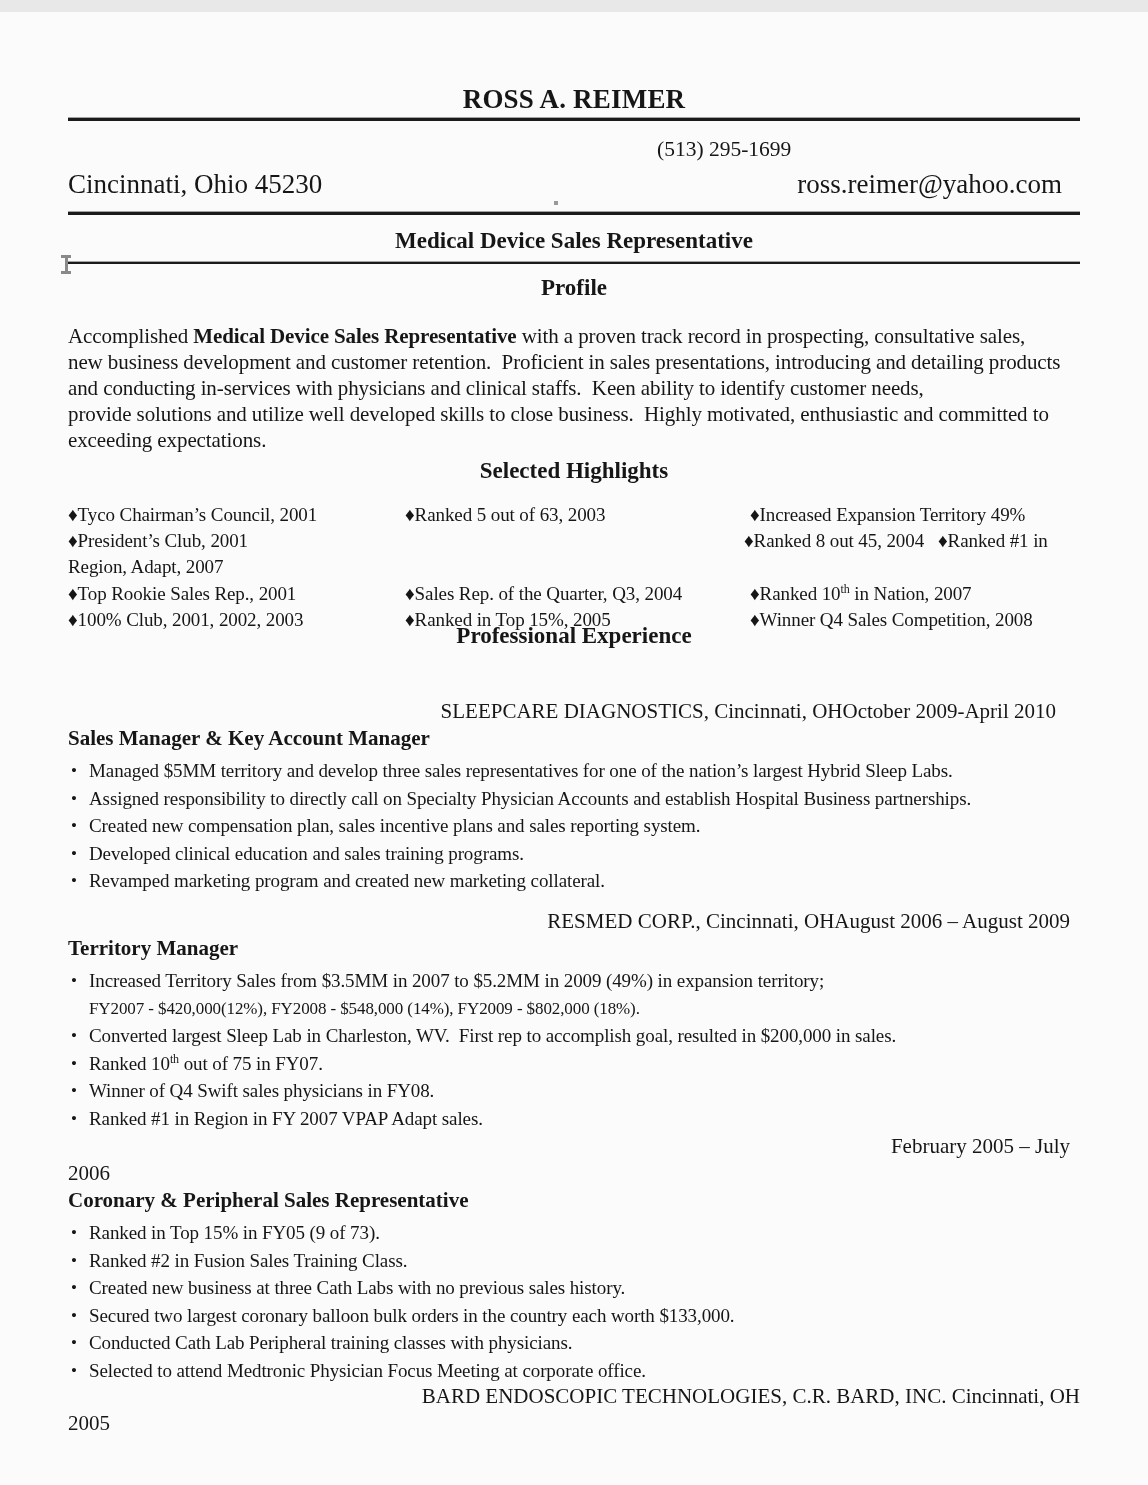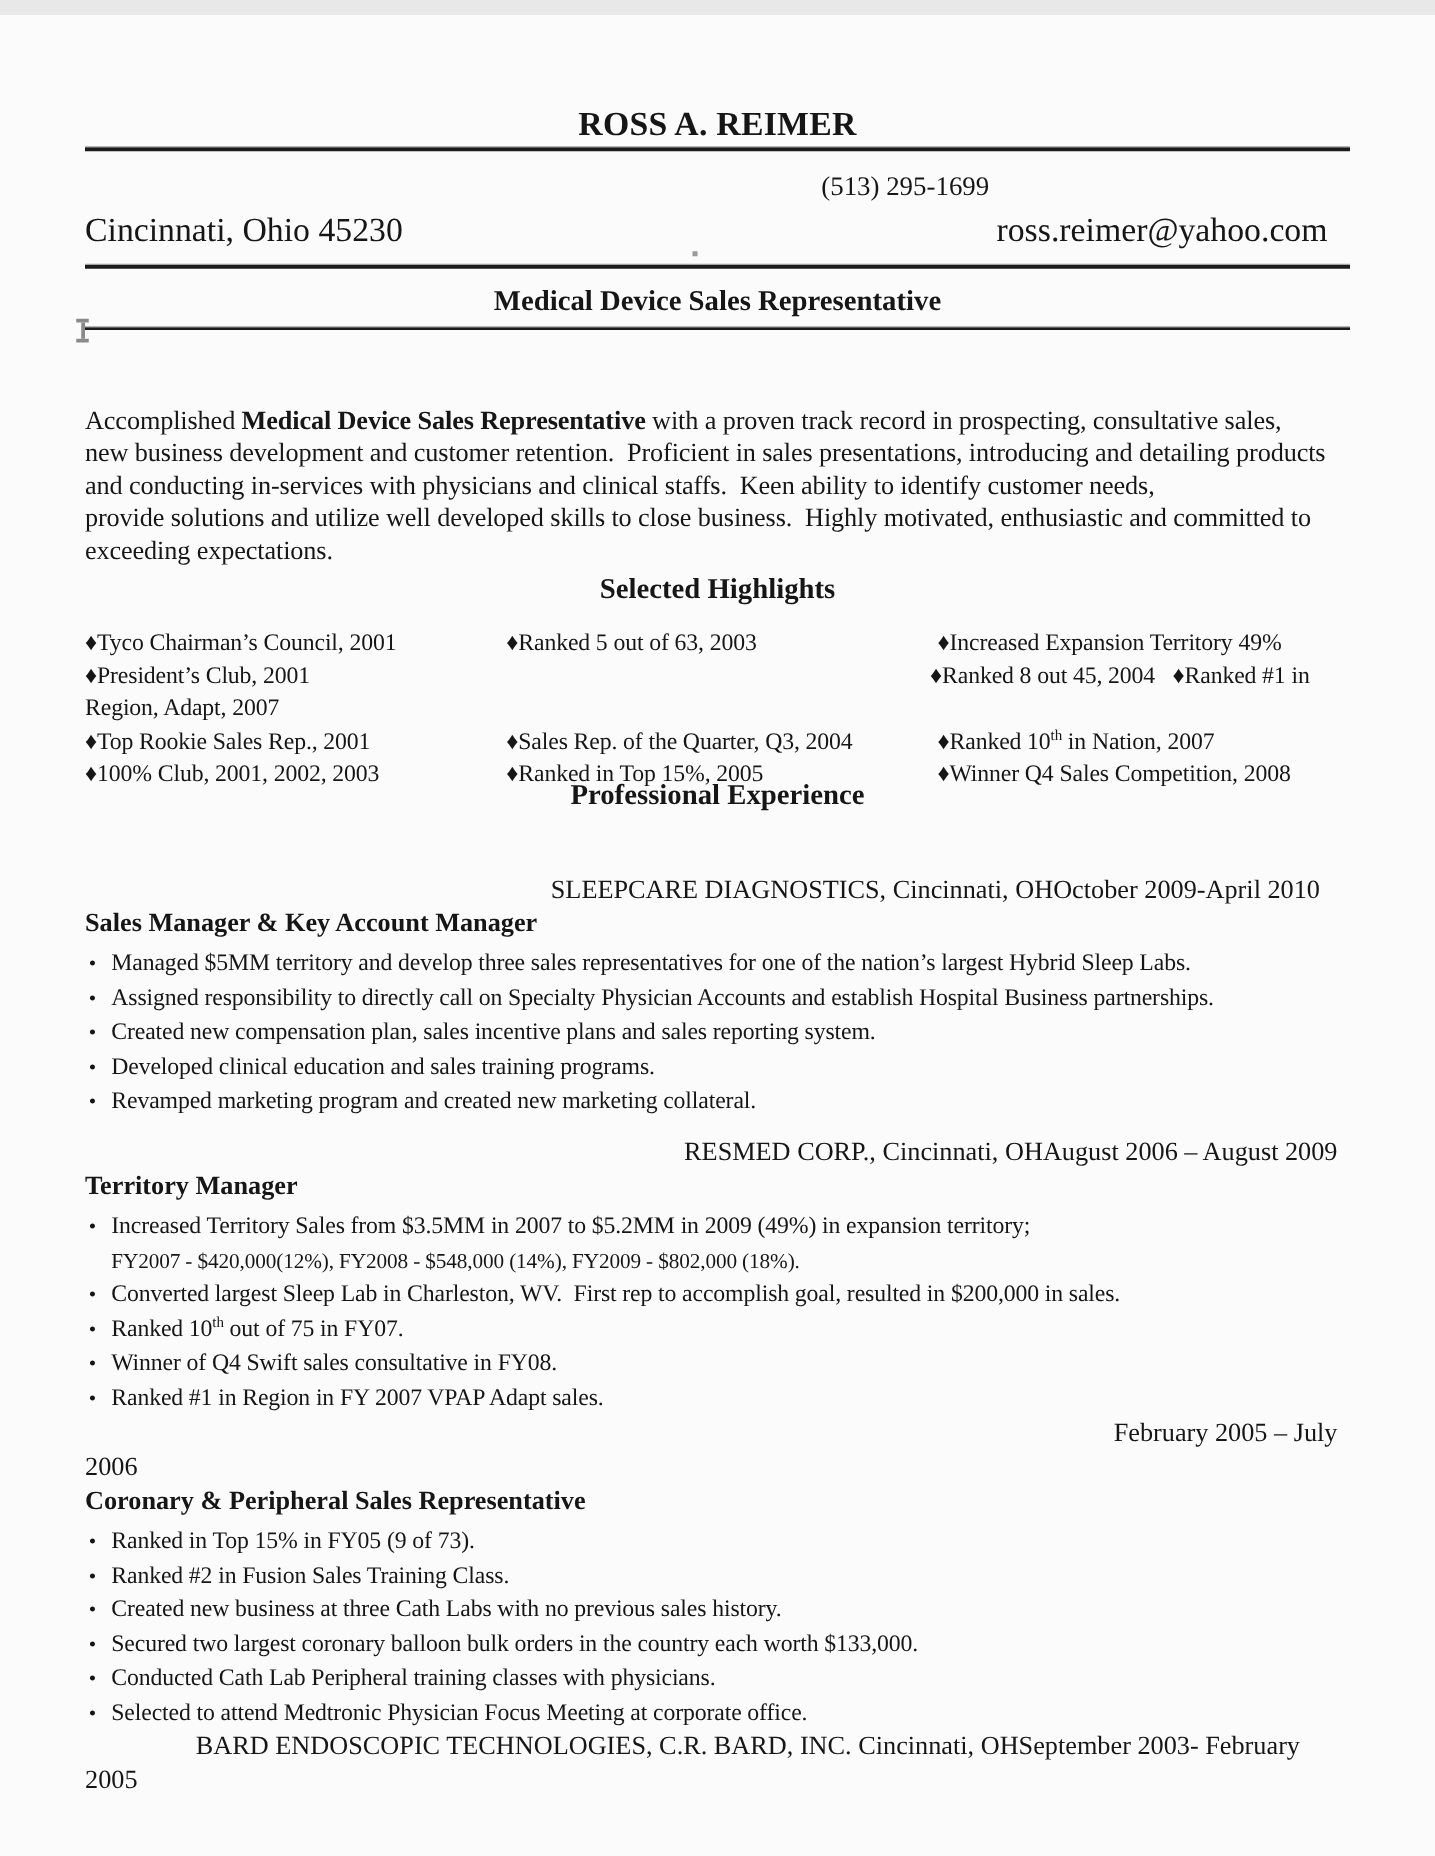--- a/index.html
+++ b/index.html
@@ -78,20 +78,21 @@
   <div class="abs rule rule-2"></div>
   <div class="abs center doc-title">Medical Device Sales Representative</div>
   <div class="abs rule rule-3"></div>
 
   <div class="abs ibeam">
     <div class="bar"></div>
     <div class="stem"></div>
     <div class="bar"></div>
   </div>
 
+  <div class="abs center section-heading profile-heading">Profile</div>
 
   <div class="abs profile-text">
     <div class="pline"><span>Accomplished </span><span class="b">Medical Device Sales Representative</span><span> with a proven track record in prospecting, consultative sales,</span></div>
     <div class="pline">new business development and customer retention.  Proficient in sales presentations, introducing and detailing products</div>
     <div class="pline">and conducting in-services with physicians and clinical staffs.  Keen ability to identify customer needs,</div>
     <div class="pline">provide solutions and utilize well developed skills to close business.  Highly motivated, enthusiastic and committed to</div>
     <div class="pline">exceeding expectations.</div>
   </div>
 
   <div class="abs center section-heading highlights-heading">Selected Highlights</div>
@@ -163,21 +164,21 @@
       <div class="bullet">
           <span class="bm">•</span>
           <span class="bt">Converted largest Sleep Lab in Charleston, WV.  First rep to accomplish goal, resulted in $200,000 in sales.</span>
         </div>
       <div class="bullet">
           <span class="bm">•</span>
           <span class="bt"><span>Ranked 10</span><sup>th</sup><span> out of 75 in FY07.</span></span>
         </div>
       <div class="bullet">
           <span class="bm">•</span>
-          <span class="bt">Winner of Q4 Swift sales consultative in FY08.</span>
+          <span class="bt">Winner of Q4 Swift sales physicians in FY08.</span>
         </div>
       <div class="bullet">
           <span class="bm">•</span>
           <span class="bt">Ranked #1 in Region in FY 2007 VPAP Adapt sales.</span>
         </div>
     </div>
   </div>
 
   <div class="abs job job-3">
     <div class="job-head">
@@ -209,18 +210,17 @@
       <div class="bullet">
           <span class="bm">•</span>
           <span class="bt">Selected to attend Medtronic Physician Focus Meeting at corporate office.</span>
         </div>
     </div>
   </div>
 
   <div class="abs job job-4">
     <div class="job-head">
       <span class="company">BARD ENDOSCOPIC TECHNOLOGIES, C.R. BARD, INC. Cincinnati, OH</span>
-      <span class="dates dates-pad-40">September 2003- February</span>
     </div>
     <div class="dates-line2">2005</div>
   </div>
 
 </div>
 
 </body></html>

